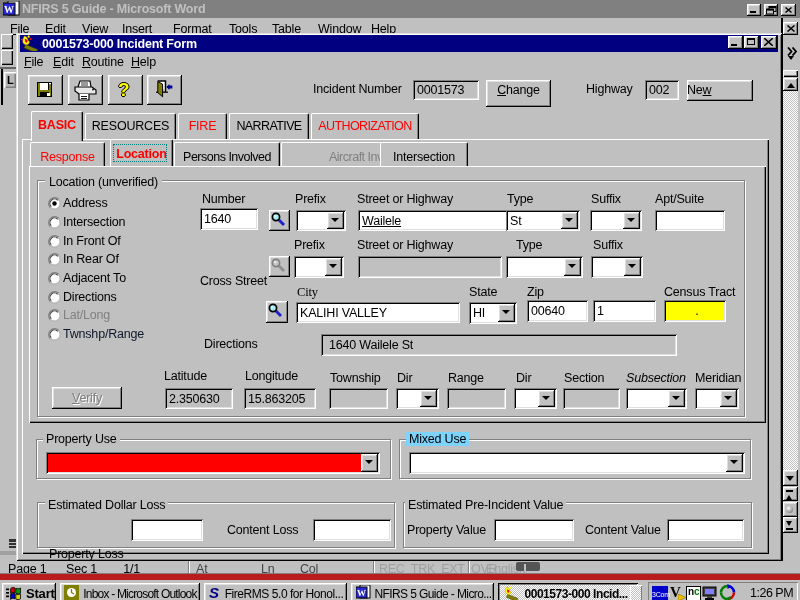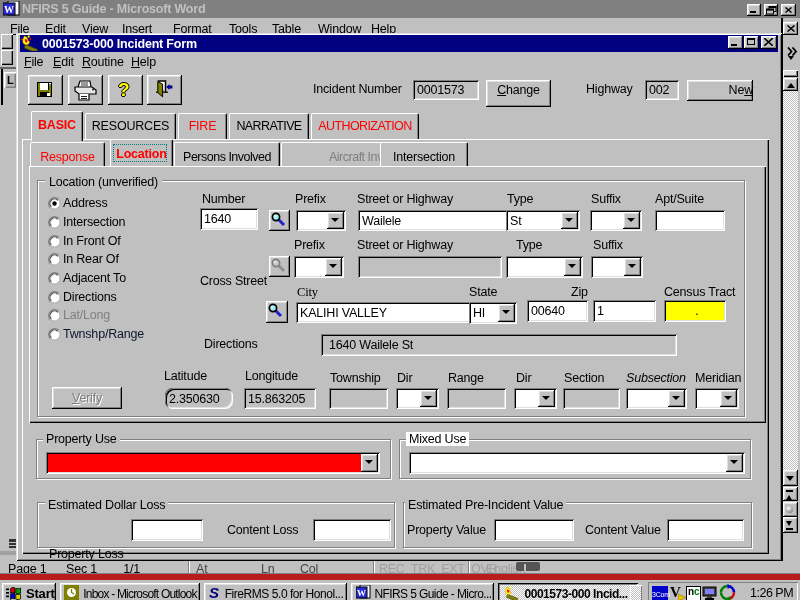--- a/index.html
+++ b/index.html
@@ -168,21 +168,21 @@
   <path d="M1 12.2 L13 12.2" stroke="#000" stroke-width="1.2"></path>
   <path d="M2.8 1.5 L7.6 4.2 L7.6 16.8 L2.8 12.6 Z" fill="#808000" stroke="#000" stroke-width="1"></path>
   <path d="M11.3 7 L14.4 4 L14.4 5.6 L17.4 5.6 L17.4 8.4 L14.4 8.4 L14.4 10 Z" fill="#000090"></path>
 </svg>
 
 <div class="lbl" style="left:313px;top:82px;">Incident Number</div>
 <div class="dfld" style="left:413px;top:80px;width:66px;height:20px;padding:3px 0 0 4px;">0001573</div>
 <div class="btn abs" style="left:486px;top:80px;width:65px;height:27px;text-align:center;padding-top:3px;"><u>C</u>hange</div>
 <div class="lbl" style="left:586px;top:82px;">Highway</div>
 <div class="dfld" style="left:645px;top:80px;width:34px;height:20px;padding:3px 0 0 4px;">002</div>
-<div class="btn abs" style="left:687px;top:80px;width:66px;height:21px;text-align:right;padding-top:3px;">Ne<u>w</u></div>
+<div class="btn abs" style="left:687px;top:80px;width:66px;height:21px;text-align:left;padding-top:3px;">Ne<u>w</u></div>
 
 <div class="tab" style="left:31px;top:111px;width:52px;height:30px;color:#ff0000;font-weight:bold;padding-top:6px;z-index:3;border-bottom:none;">BASIC</div>
 <div class="tab" style="left:85px;top:113px;width:91px;height:26px;padding-top:5px;">RESOURCES</div>
 <div class="tab" style="left:178px;top:113px;width:49px;height:26px;color:#ff0000;padding-top:5px;">FIRE</div>
 <div class="tab" style="left:229px;top:113px;width:80px;height:26px;padding-top:5px;letter-spacing:-0.6px;">NARRATIVE</div>
 <div class="tab" style="left:311px;top:113px;width:108px;height:26px;color:#ff0000;padding-top:5px;letter-spacing:-0.6px;">AUTHORIZATION</div>
 
 <div class="abs raised2" style="left:22px;top:139px;width:747px;height:415px;z-index:2;"></div>
 
 <div class="abs" style="z-index:4;">
@@ -268,21 +268,21 @@
   <div class="btn abs" style="left:269px;top:210px;width:21px;height:21px;">
       <svg width="17" height="17" viewBox="0 0 17 17" style="position:absolute;left:1px;top:1px;">
 <line x1="8.5" y1="8.5" x2="14" y2="14" stroke="#2222cc" stroke-width="3"></line>
 <circle cx="6" cy="6" r="3.6" fill="#9ff0f0" stroke="#000" stroke-width="1.7"></circle>
 <circle cx="5" cy="5" r="1" fill="#fff" opacity="0.9"></circle>
 </svg>
     </div>
   <div class="fld" style="left:296px;top:210px;width:50px;height:21px;">
       <div class="ddbtn"></div>
     </div>
-  <div class="fld" style="left:358px;top:210px;width:164px;height:21px;">Wailele</div>
+  <div class="fld" style="left:358px;top:210px;width:164px;height:21px;text-decoration:underline;">Wailele</div>
   <div class="fld" style="left:506px;top:210px;width:74px;height:21px;">St<div class="ddbtn"></div></div>
   <div class="fld" style="left:590px;top:210px;width:52px;height:21px;">
       <div class="ddbtn"></div>
     </div>
   <div class="fld" style="left:655px;top:210px;width:70px;height:21px;"></div>
 
   <div class="lbl" style="left:294px;top:238px;">Prefix</div>
   <div class="lbl" style="left:357px;top:238px;">Street or Highway</div>
   <div class="lbl" style="left:516px;top:238px;">Type</div>
   <div class="lbl" style="left:593px;top:238px;">Suffix</div>
@@ -300,50 +300,50 @@
   <div class="dfld" style="left:358px;top:256px;width:144px;height:22px;"></div>
   <div class="fld" style="left:506px;top:256px;width:77px;height:22px;">
       <div class="ddbtn"></div>
     </div>
   <div class="fld" style="left:591px;top:256px;width:52px;height:22px;">
       <div class="ddbtn"></div>
     </div>
 
   <div class="lbl" style="left:297px;top:285px;font-family:Liberation Serif, serif;">City</div>
   <div class="lbl" style="left:469px;top:285px;">State</div>
-  <div class="lbl" style="left:527px;top:285px;margin-left:44px;">Zip</div>
+  <div class="lbl" style="left:527px;top:285px;">Zip</div>
   <div class="lbl" style="left:593px;top:285px;margin-top:26px;">District</div>
   <div class="lbl" style="left:664px;top:285px;">Census Tract</div>
   <div class="btn abs" style="left:266px;top:301px;width:22px;height:22px;">
       <svg width="17" height="17" viewBox="0 0 17 17" style="position:absolute;left:1px;top:1px;">
 <line x1="8.5" y1="8.5" x2="14" y2="14" stroke="#2222cc" stroke-width="3"></line>
 <circle cx="6" cy="6" r="3.6" fill="#9ff0f0" stroke="#000" stroke-width="1.7"></circle>
 <circle cx="5" cy="5" r="1" fill="#fff" opacity="0.9"></circle>
 </svg>
     </div>
-  <div class="fld" style="left:296px;top:302px;width:186px;height:21px;">KALIHI VALLEY</div>
+  <div class="fld" style="left:296px;top:302px;width:164px;height:21px;">KALIHI VALLEY</div>
   <div class="fld" style="left:469px;top:302px;width:48px;height:22px;">HI<div class="ddbtn"></div></div>
   <div class="fld" style="left:527px;top:300px;width:61px;height:22px;">00640</div>
   <div class="fld" style="left:593px;top:300px;width:63px;height:22px;">1</div>
   <div class="fld" style="left:664px;top:300px;width:62px;height:22px;background:#ffff00;text-align:center;">.</div>
 
   <div class="lbl" style="left:204px;top:337px;">Directions</div>
   <div class="dfld" style="left:321px;top:334px;width:356px;height:22px;padding:4px 0 0 8px;">1640 Wailele St</div>
 
   <div class="lbl" style="left:164px;top:369px;">Latitude</div>
   <div class="lbl" style="left:245px;top:369px;">Longitude</div>
   <div class="lbl" style="left:330px;top:371px;">Township</div>
   <div class="lbl" style="left:397px;top:371px;">Dir</div>
   <div class="lbl" style="left:448px;top:371px;">Range</div>
   <div class="lbl" style="left:516px;top:371px;">Dir</div>
   <div class="lbl" style="left:564px;top:371px;">Section</div>
   <div class="lbl" style="left:626px;top:371px;font-style:italic;">Subsection</div>
   <div class="lbl" style="left:695px;top:371px;">Meridian</div>
   <div class="btn abs" style="left:52px;top:387px;width:70px;height:22px;text-align:center;padding-top:4px;color:#808080;text-shadow:1px 1px 0 #fff;"><u>V</u>erify</div>
-  <div class="dfld" style="left:165px;top:388px;width:68px;height:21px;border-radius:8px;">2.350630</div>
+  <div class="dfld" style="left:165px;top:388px;width:68px;height:21px;">2.350630</div>
   <div class="dfld" style="left:244px;top:388px;width:72px;height:21px;">15.863205</div>
   <div class="dfld" style="left:329px;top:388px;width:59px;height:21px;"></div>
   <div class="fld" style="left:396px;top:388px;width:43px;height:21px;">
       <div class="ddbtn"></div>
     </div>
   <div class="dfld" style="left:447px;top:388px;width:59px;height:21px;"></div>
   <div class="fld" style="left:514px;top:388px;width:43px;height:21px;">
       <div class="ddbtn"></div>
     </div>
   <div class="dfld" style="left:563px;top:388px;width:57px;height:21px;"></div>
@@ -355,21 +355,21 @@
     </div>
 </div>
 
 <div class="abs" style="z-index:3;">
   <div class="abs group" style="left:36px;top:439px;width:355px;height:40px;"></div>
   <div class="lbl" style="left:43px;top:432px;background:#c0c0c0;padding:0 3px;z-index:3;">Property Use</div>
   <div class="fld" style="left:46px;top:452px;width:334px;height:22px;background:#ff0000;">
       <div class="ddbtn"></div>
     </div>
   <div class="abs group" style="left:399px;top:439px;width:352px;height:40px;"></div>
-  <div class="lbl" style="left:406px;top:432px;background:#ffffff;padding:0 3px;z-index:3;">Mixed Use</div>
+  <div class="lbl" style="left:406px;top:432px;background:#7dd3fc;padding:0 3px;z-index:3;">Mixed Use</div>
   <div class="fld" style="left:409px;top:452px;width:336px;height:22px;">
       <div class="ddbtn"></div>
     </div>
   <div class="abs group" style="left:37px;top:502px;width:358px;height:46px;"></div>
   <div class="lbl" style="left:45px;top:498px;background:#c0c0c0;padding:0 3px;z-index:3;">Estimated Dollar Loss</div>
   <div class="lbl" style="left:49px;top:547px;z-index:3;">Property Loss</div>
   <div class="fld" style="left:131px;top:519px;width:72px;height:22px;"></div>
   <div class="lbl" style="left:227px;top:523px;z-index:3;">Content Loss</div>
   <div class="fld" style="left:313px;top:519px;width:78px;height:22px;"></div>
   <div class="abs group" style="left:403px;top:502px;width:349px;height:46px;"></div>

